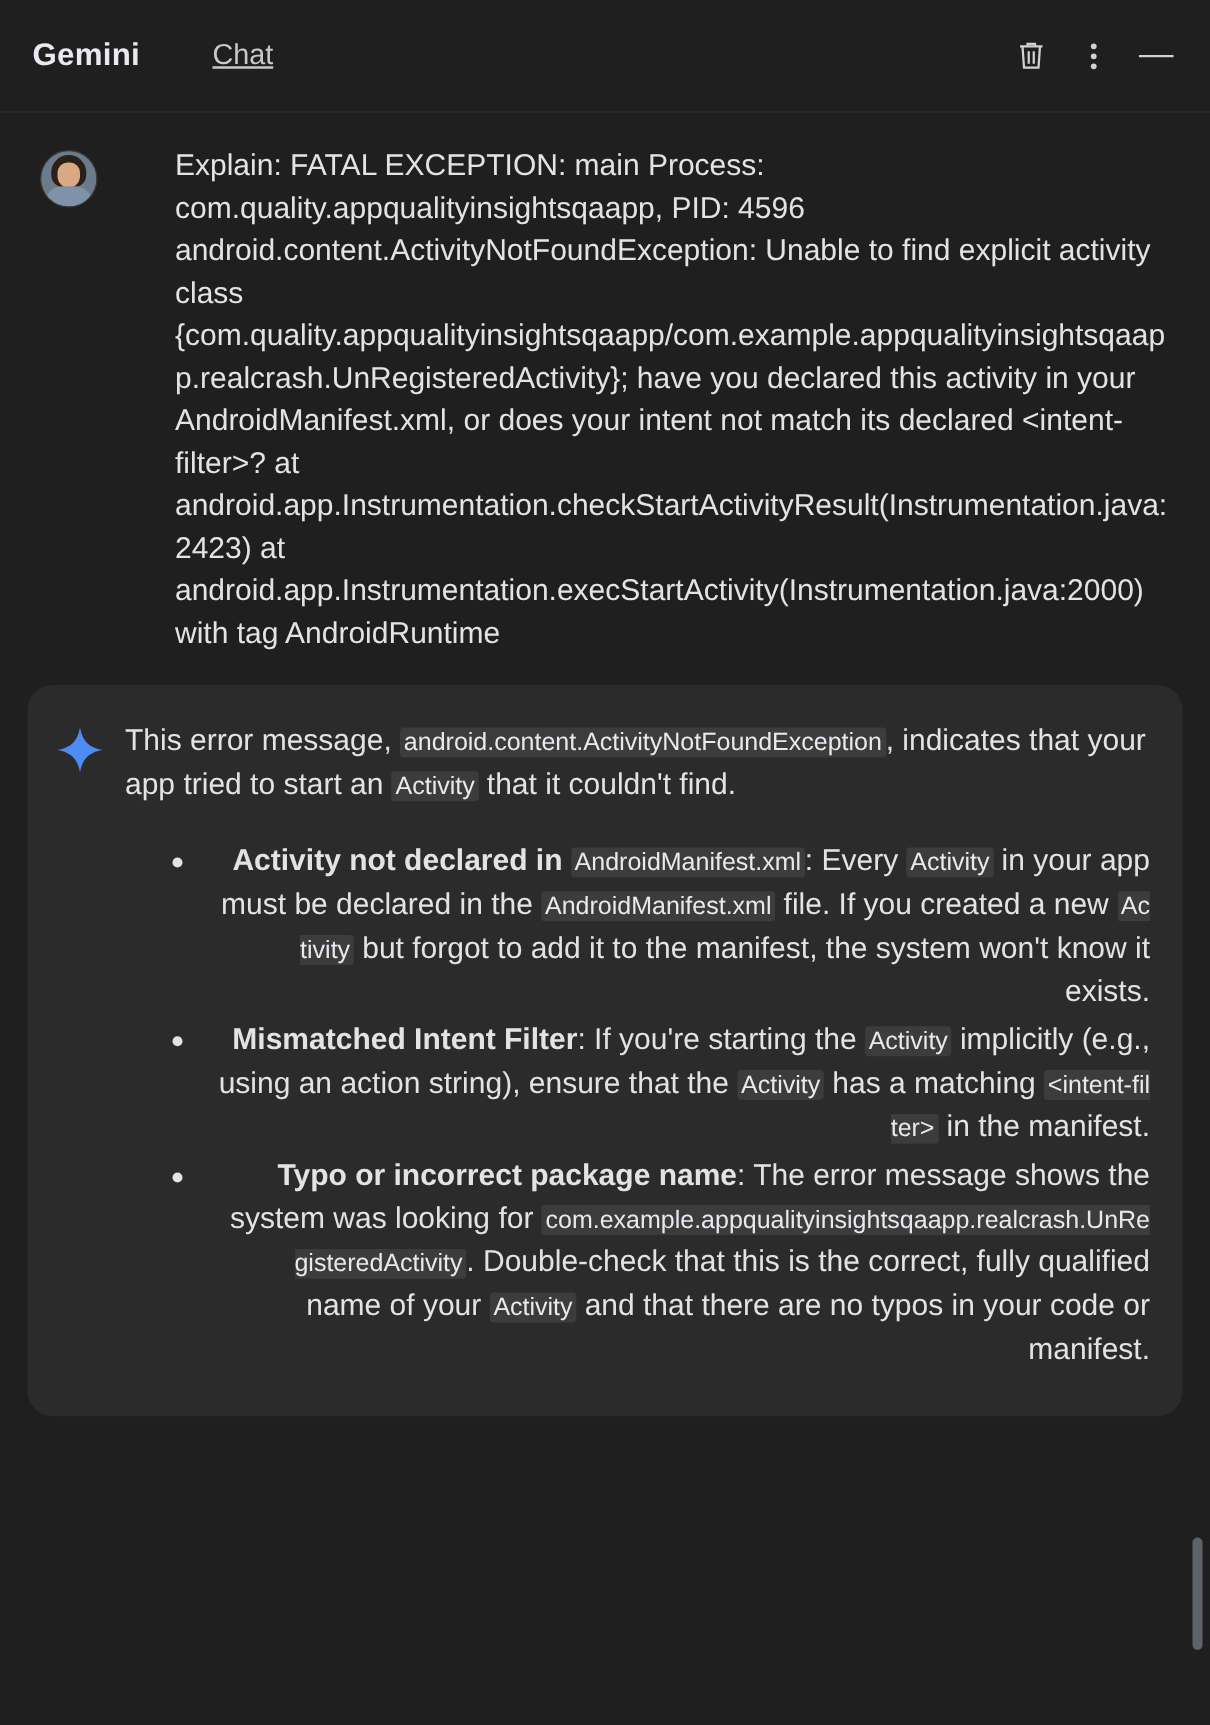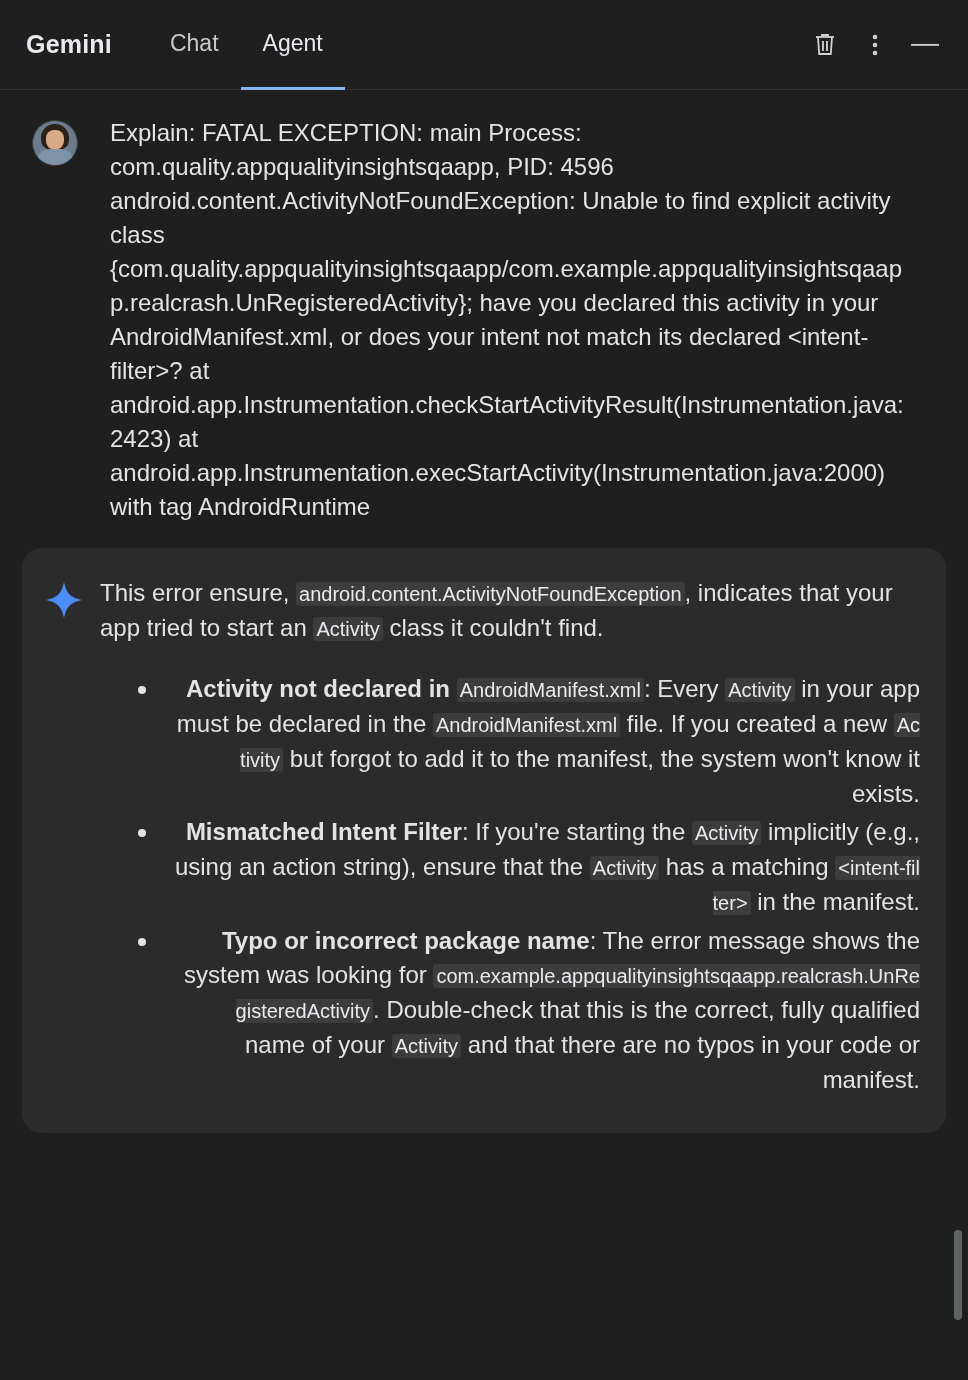--- a/index.html
+++ b/index.html
@@ -49,20 +49,21 @@
   }
   .tab {
     display: flex;
     align-items: center;
     padding: 0 22px;
     font-size: 23px;
     color: #c9c9c9;
     cursor: pointer;
     border-bottom: 3px solid transparent;
     box-sizing: border-box;
+    text-decoration: underline;
   }
   .tab.active {
     color: #e8eaed;
     border-bottom: 3px solid #8ab4f8;
   }
   .header-spacer { flex: 1; }
   .header-actions {
     display: flex;
     align-items: center;
     gap: 4px;
@@ -86,20 +87,21 @@
     padding: 26px 22px 0 22px;
     box-sizing: border-box;
     position: relative;
   }
 
   .user-msg {
     display: flex;
     align-items: flex-start;
     gap: 32px;
     padding: 0 6px 0 10px;
+    justify-content: space-between;
   }
   .avatar {
     width: 44px;
     height: 44px;
     min-width: 44px;
     border-radius: 50%;
     overflow: hidden;
     background: #6b7b8c;
     position: relative;
     margin-top: 4px;
@@ -210,23 +212,20 @@
 </head>
 <body>
 
 <div class="window">
 
   <div class="header">
     <div class="brand">Gemini</div>
     <div class="tabs">
       <div class="tab">
         <span>Chat</span>
-      </div>
-      <div class="tab active">
-        <span>Agent</span>
       </div>
     </div>
     <div class="header-spacer"></div>
     <div class="header-actions">
       <div class="icon-btn">
         <span>
           <svg width="24" height="26" viewBox="0 0 24 26" fill="none" stroke="#d2d2d2" stroke-width="1.8">
             <path d="M3 5h18"></path>
             <path d="M9 5V3h6v2"></path>
             <path d="M5 5l1.2 17h11.6L19 5"></path>
@@ -266,21 +265,21 @@
 
     <div class="model-msg">
       <div class="spark">
         <svg width="40" height="40" viewBox="0 0 40 40">
           <path d="M20 2 C22 13 27 18 38 20 C27 22 22 27 20 38 C18 27 13 22 2 20 C13 18 18 13 20 2 Z" fill="#4e8cf5"></path>
         </svg>
       </div>
       <div class="model-body">
 
         <p>
-          <span>This error ensure, </span><code>android.content.ActivityNotFoundException</code><span>, indicates that your app tried to start an </span><code>Activity</code><span> class it couldn't find.</span>
+          <span>This error message, </span><code>android.content.ActivityNotFoundException</code><span>, indicates that your app tried to start an </span><code>Activity</code><span> that it couldn't find.</span>
         </p>
 
 
 
         <ul class="bullets">
           <li>
             <span class="b">Activity not declared in </span><code>AndroidManifest.xml</code><span>: Every </span><code>Activity</code><span> in your app must be declared in the </span><code>AndroidManifest.xml</code><span> file. If you created a new </span><code>Activity</code><span> but forgot to add it to the manifest, the system won't know it exists.</span>
           </li>
           <li>
             <span class="b">Mismatched Intent Filter</span><span>: If you're starting the </span><code>Activity</code><span> implicitly (e.g., using an action string), ensure that the </span><code>Activity</code><span> has a matching </span><code>&lt;intent-filter&gt;</code><span> in the manifest.</span>

